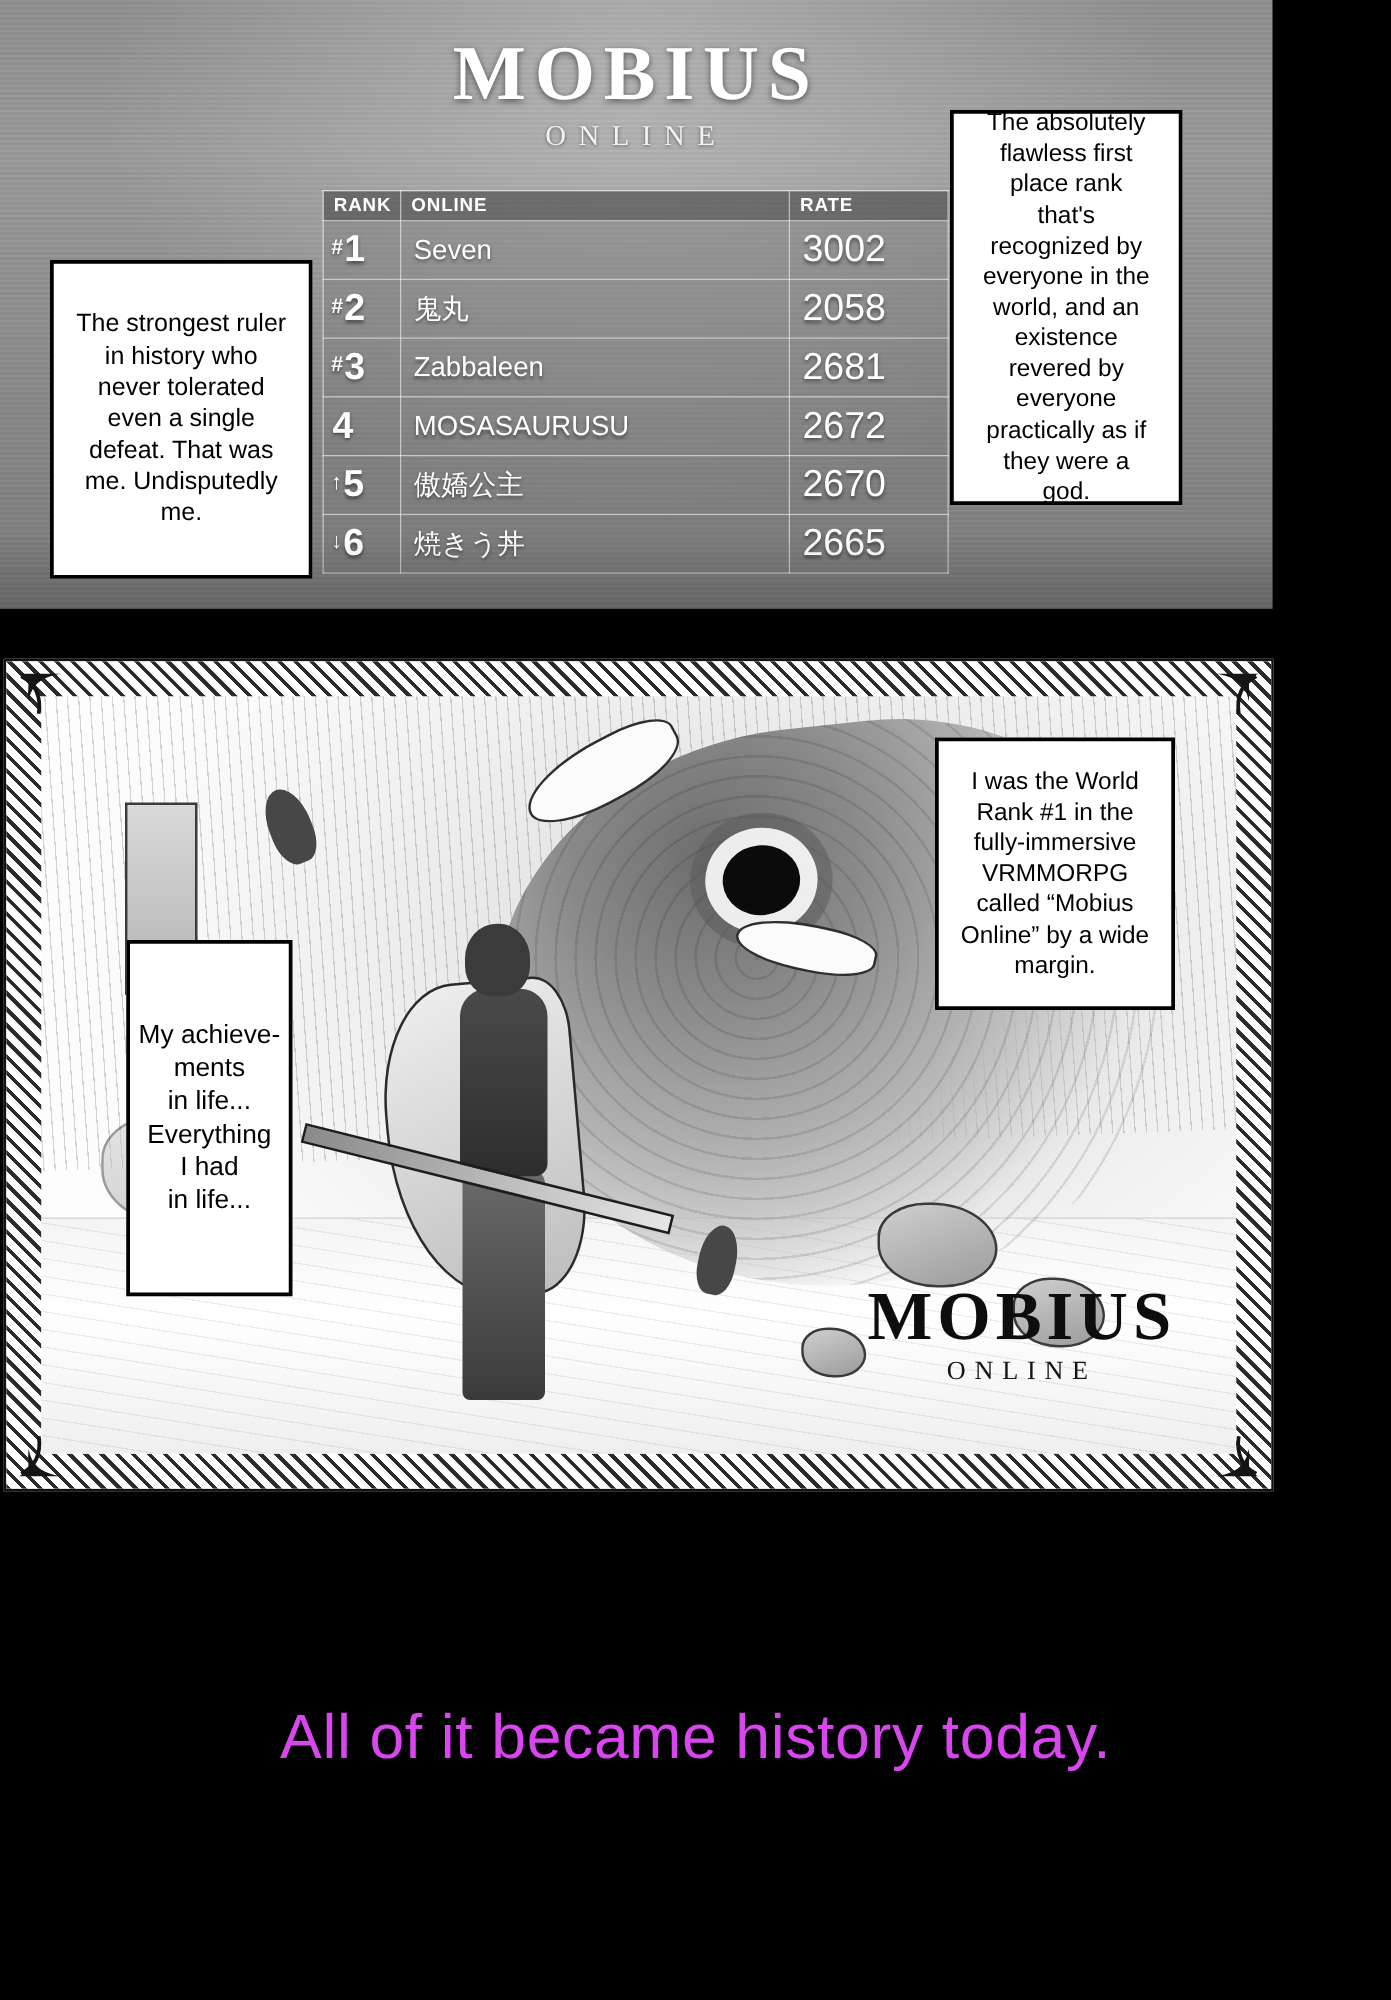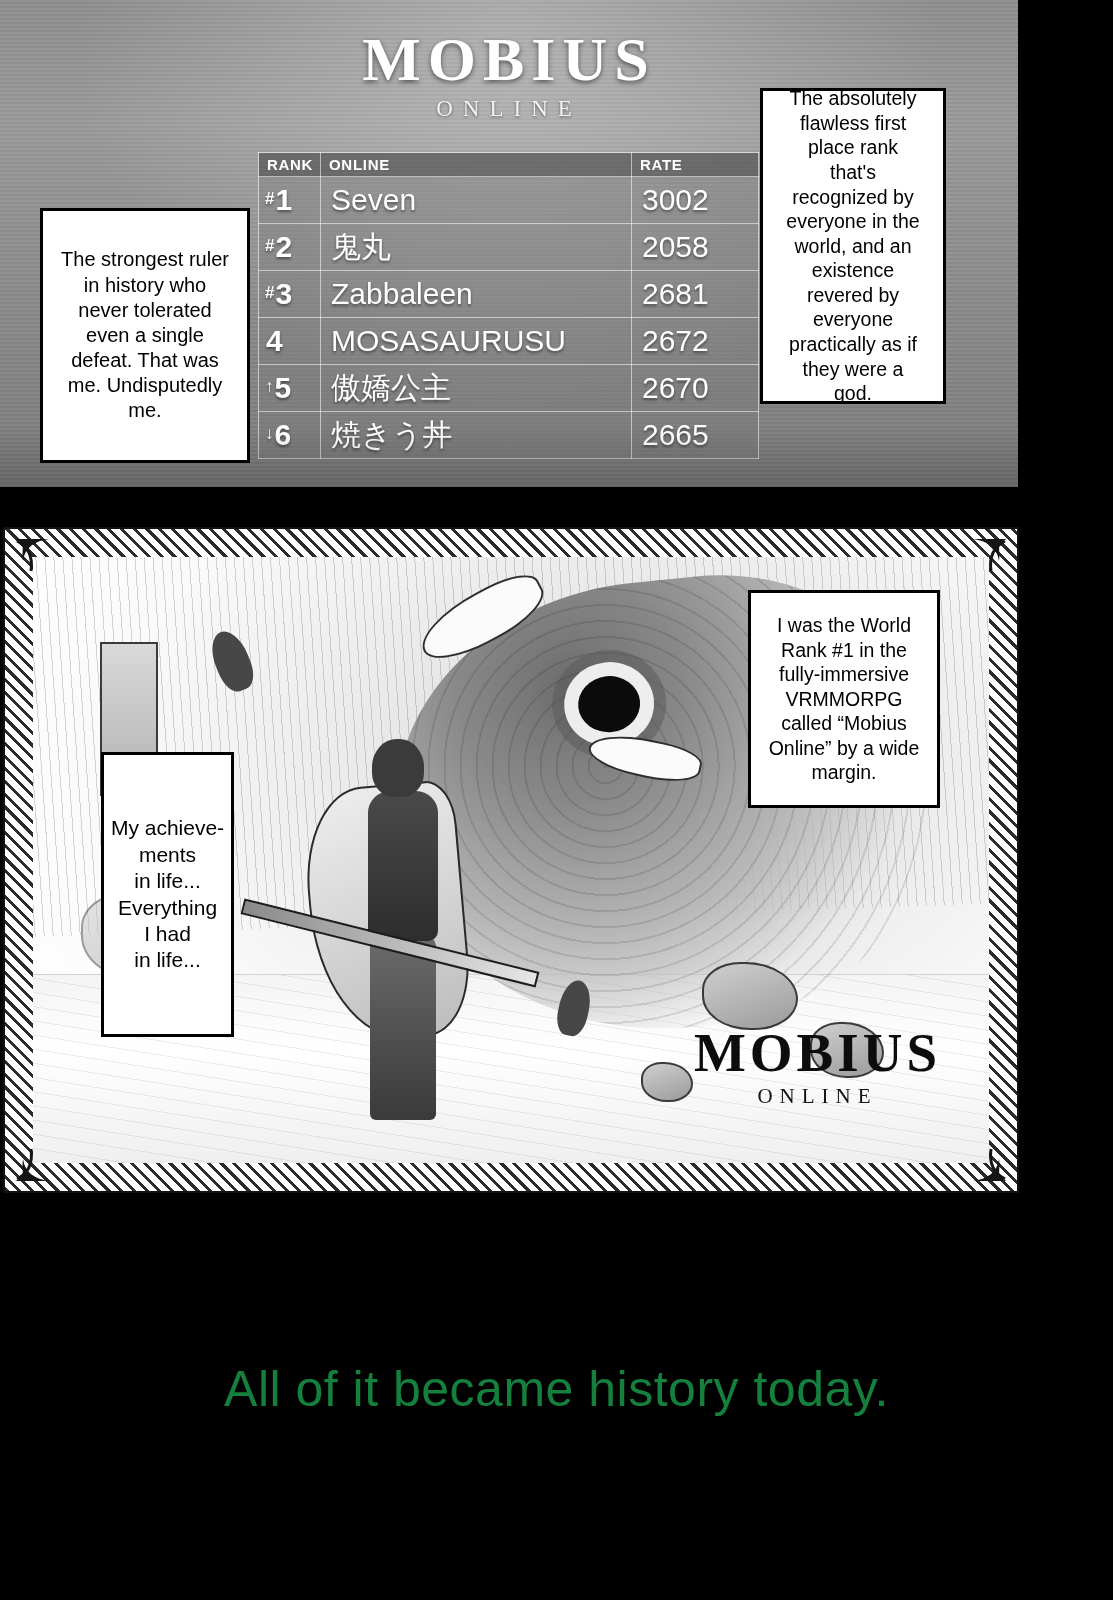--- a/index.html
+++ b/index.html
@@ -110,21 +110,21 @@
     font-size: 30px;
     padding-left: 6px;
     white-space: nowrap;
   }
   .lb-table td.rank .mark {
     font-size: 17px;
     vertical-align: 6px;
     margin-right: 1px;
   }
   .lb-table td.player {
-    font-size: 30px;
+    font-size: 22px;
   }
   .lb-table td.rate {
     font-size: 30px;
     text-align: left;
     margin-top: 16px;
   }
 
   
   #panel-one .fade-bottom {
     position: absolute;
@@ -341,21 +341,21 @@
     color: #141414;
     margin-top: 4px;
   }
 
   
   #bottom-line {
     position: absolute;
     left: 0; right: 0;
     top: 1360px;
     text-align: center;
-    color: #15803d;
+    color: #d946ef;
     font-size: 50px;
     letter-spacing: .5px;
     z-index: 10;
   }
 </style>
 </head>
 <body>
 
 <div id="panel-one">
 

